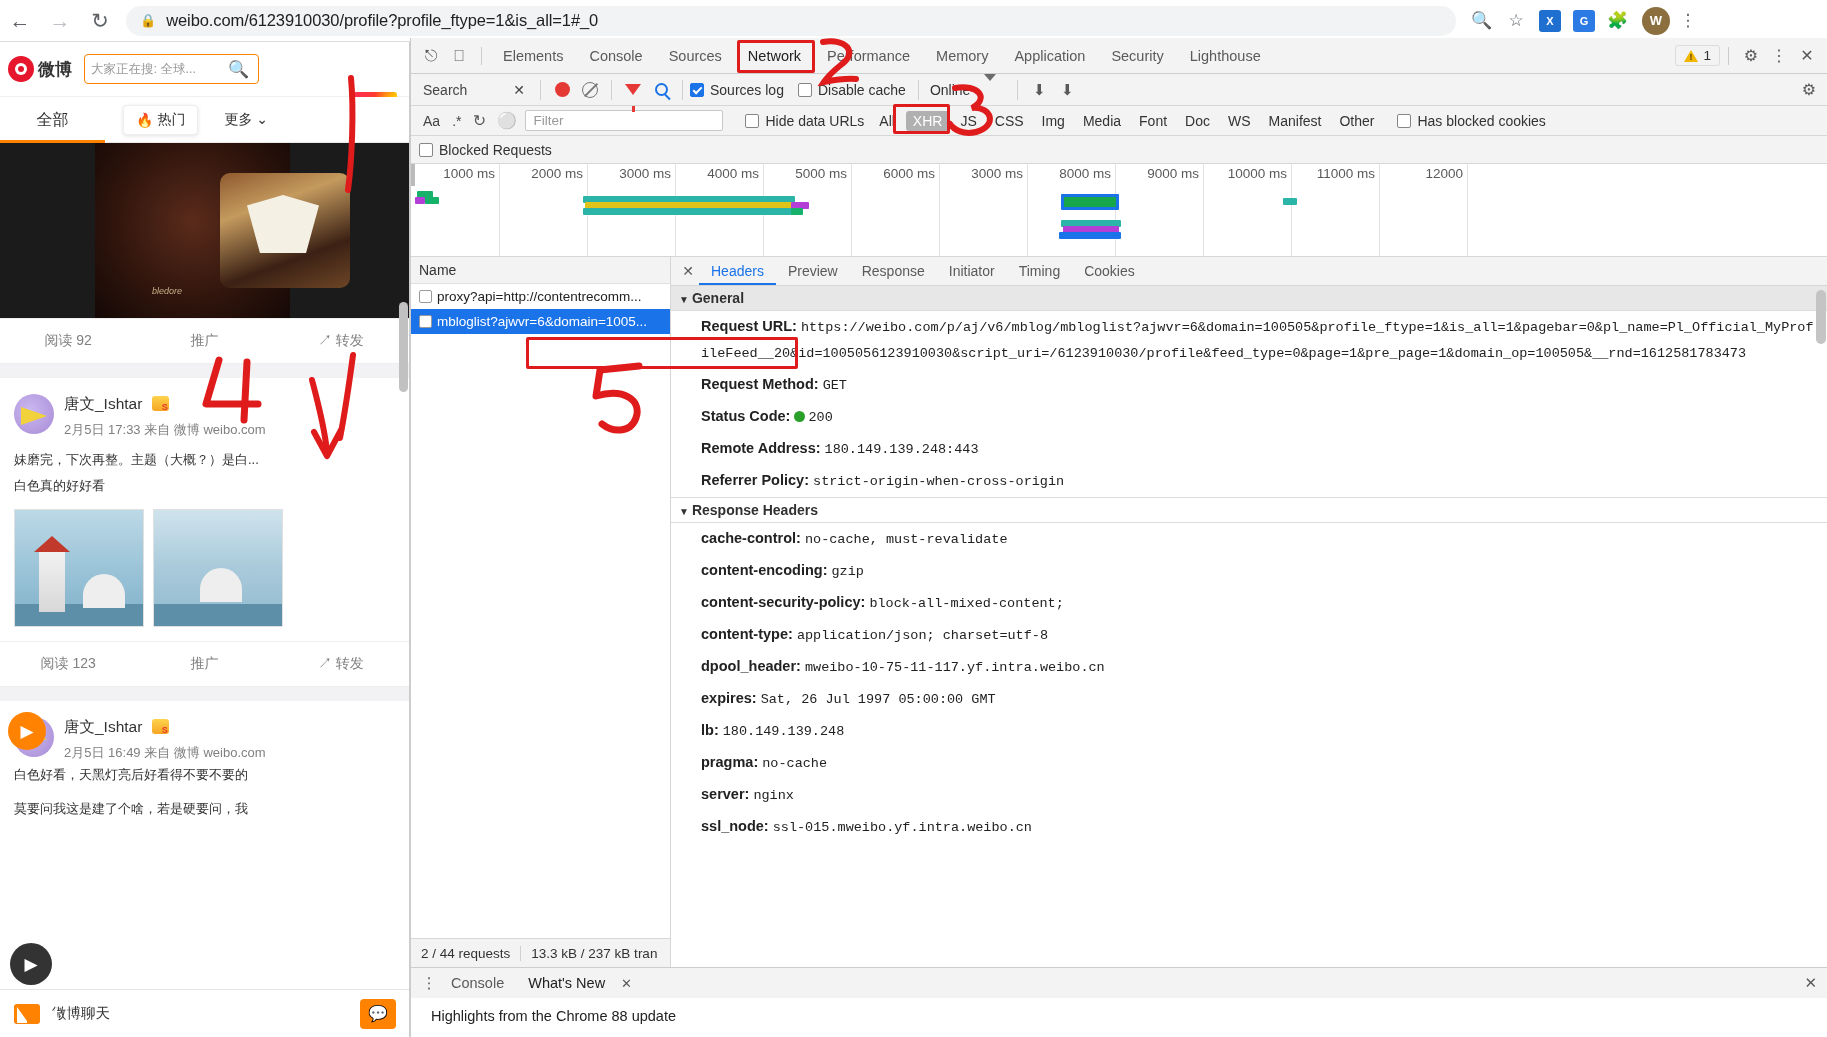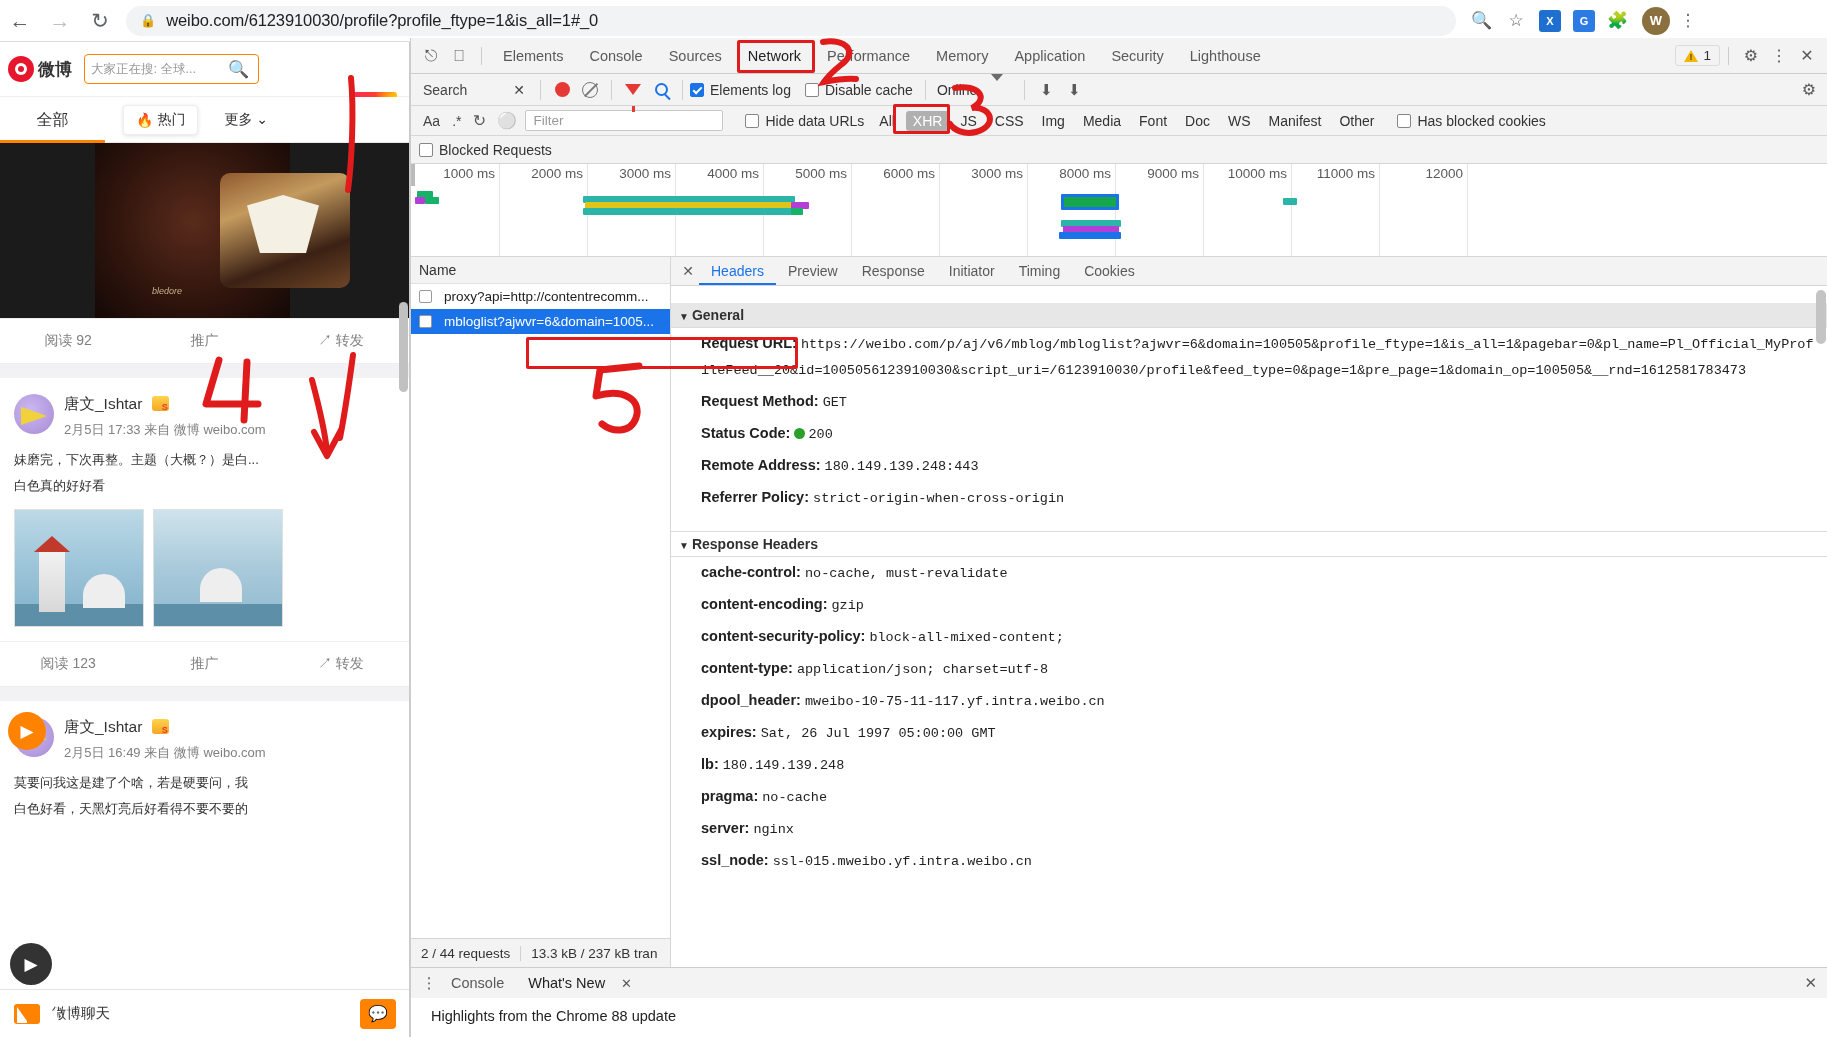--- a/index.html
+++ b/index.html
@@ -338,21 +338,21 @@
   .dt-reqlist {
     width: 260px; background: #fff; border-right: 1px solid #d6d6d6;
     display: flex; flex-direction: column; flex: none;
   }
   .rl-head {
     height: 27px; line-height: 27px; font-size: 14px; color: #333;
     padding-left: 8px; border-bottom: 1px solid #e0e0e0; background: #f3f3f3;
   }
   .rl-rows { flex: 1; overflow: hidden; }
   .rl-row {
-    height: 25px; display: flex; align-items: center; gap: 12px; padding-left: 8px;
+    height: 25px; display: flex; align-items: center; gap: 5px; padding-left: 8px;
     font-size: 13.5px; color: #222; white-space: nowrap; overflow: hidden;
   }
   .rl-row.sel { background: #1a73e8; color: #fff; }
   .rl-cbx {
     width: 13px; height: 13px; border: 1.4px solid #9a9a9a; background: #fff;
     border-radius: 2px; flex: none;
   }
   .rl-status {
     height: 29px; border-top: 1px solid #d6d6d6; background: #f3f3f3;
     display: flex; align-items: center; font-size: 13.5px; color: #333;
@@ -366,21 +366,21 @@
     background: #f3f3f3; padding-left: 6px; flex: none;
   }
   .det-close { width: 22px; text-align: center; color: #5a5a5a; font-size: 14px; }
   .det-tab {
     padding: 0 12px; height: 28px; line-height: 28px; font-size: 14px; color: #5a5a5a;
   }
   .det-tab.sel { color: #1a73e8; border-bottom: 2px solid #1a73e8; }
   .det-scroll { flex: 1; overflow: hidden; position: relative; }
   .sect-head {
     background: #e7e7e7; padding: 4px 8px; font-size: 14px; font-weight: bold;
-    color: #303030; border-bottom: 1px solid #dcdcdc; margin-top: 17px;
+    color: #303030; border-bottom: 1px solid #dcdcdc;
   }
   .sect-head .tri { font-size: 10px; margin-right: 3px; }
   .hdr-row {
     padding: 3px 8px 3px 30px; font-size: 14.5px; line-height: 25px; color: #222;
     word-break: break-all;
   }
   .hdr-row b { font-weight: bold; }
   .hdr-row .val { font-family: "Liberation Mono", monospace; font-size: 13.5px; }
   .status-ok {
     display: inline-block; width: 11px; height: 11px; border-radius: 50%;
@@ -520,22 +520,22 @@
     <div class="wb-post-head">
       <div class="wb-avatar"></div>
       <div style="flex:1">
         <div>
           <span class="wb-uname">唐文_Ishtar</span>
           <span class="wb-badge"></span>
         </div>
         <div class="wb-meta">2月5日 16:49 来自 微博 weibo.com</div>
       </div>
     </div>
+    <div class="wb-text" style="margin-top:0">白色好看，天黑灯亮后好看得不要不要的</div>
     <div class="wb-text">莫要问我这是建了个啥，若是硬要问，我</div>
-    <div class="wb-text" style="margin-top:0">白色好看，天黑灯亮后好看得不要不要的</div>
   </div>
 
   <div class="wb-play-left">▶</div>
   <div class="wb-video-ball">▶</div>
   <div class="wb-scrollbar"></div>
 
   <div class="wb-chatbar">
     <span class="wb-chat-icon"></span>
     <span class="wb-chat-label">微博聊天</span>
     <span class="wb-chat-right">💬</span>
@@ -583,21 +583,21 @@
       </div>
     <div class="vsep"></div>
     <div class="dt-toolicon">
         <span class="funnel"></span>
       </div>
     <div class="dt-toolicon">
         <span class="magnifier"></span>
       </div>
     <div class="vsep"></div>
     <span class="cbx on"></span>
-    <span class="ctl-label">Elements log</span>
+    <span class="ctl-label">Sources log</span>
     <span class="cbx" style="margin-left:14px"></span>
     <span class="ctl-label">Disable cache</span>
     <div class="vsep" style="margin-left:12px"></div>
     <span class="throttle">Online</span>
     <span style="margin:0 14px"><span class="caret-dn"></span></span>
     <div class="vsep"></div>
     <div class="dt-toolicon arrow-up">⬇</div>
     <div class="dt-toolicon arrow-dn">⬇</div>
     <div style="margin-left:auto;padding-right:8px" class="dt-toolicon">⚙</div>
   </div>

